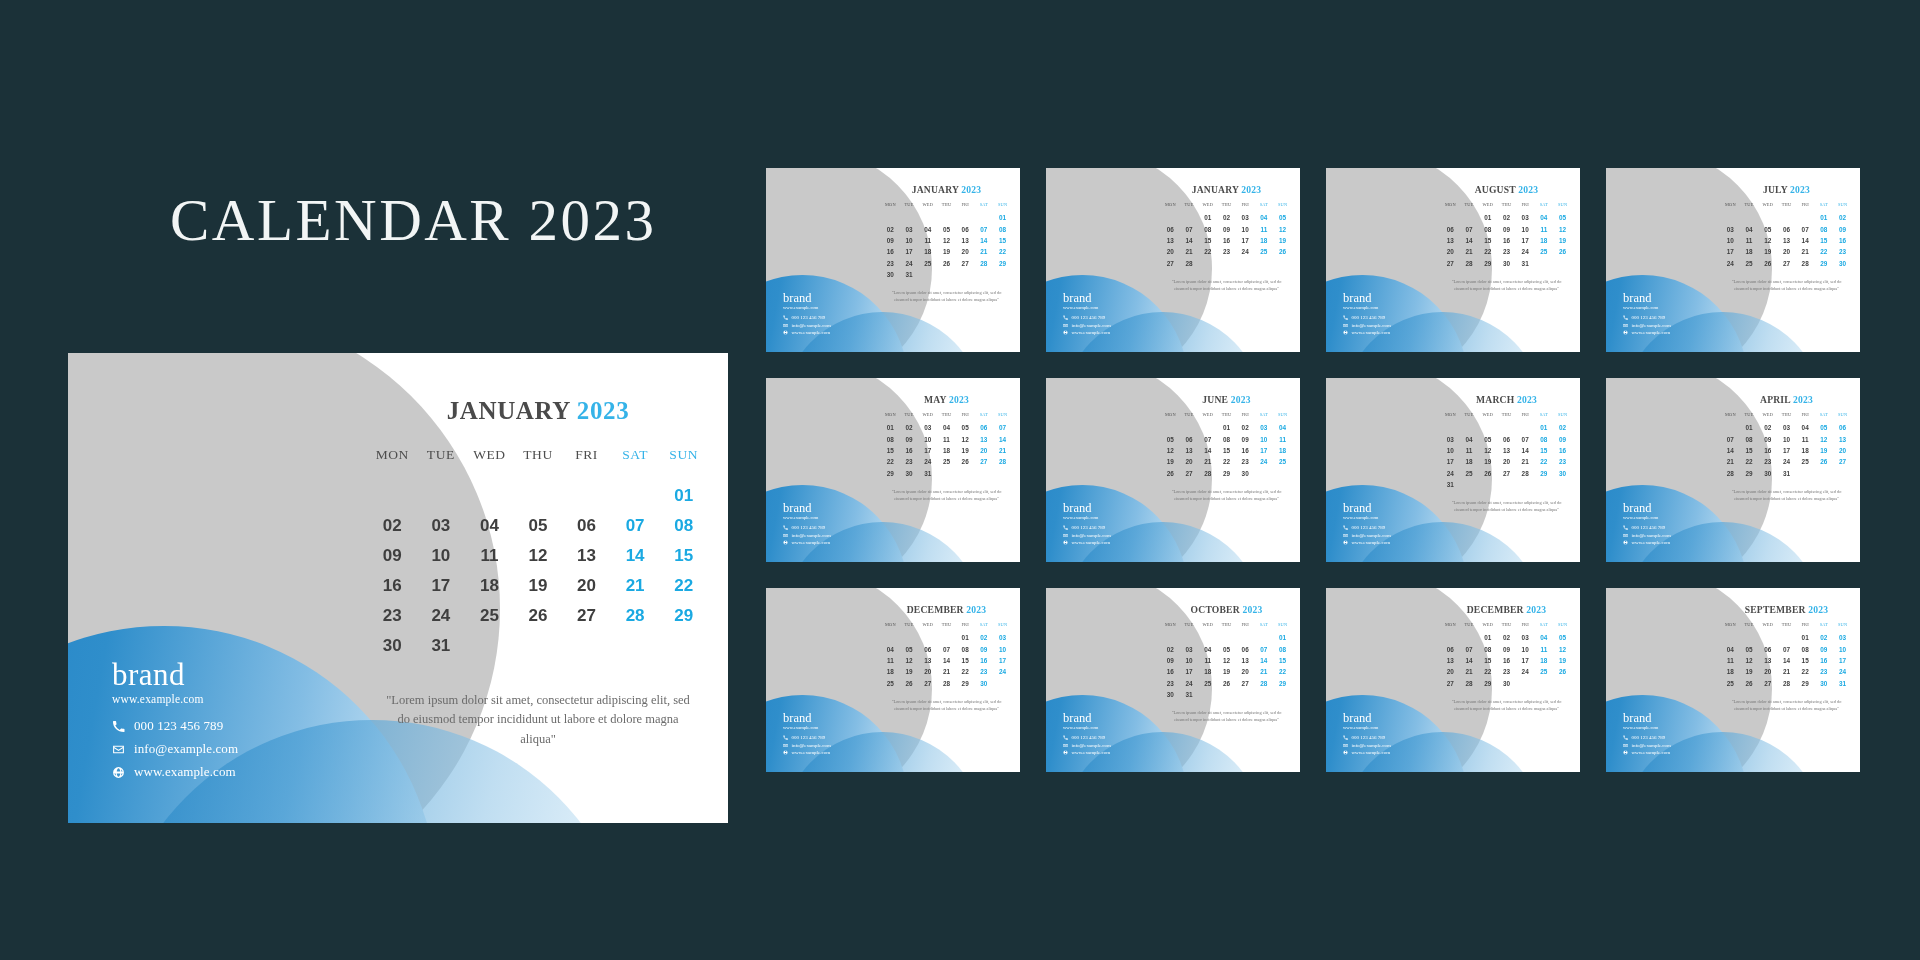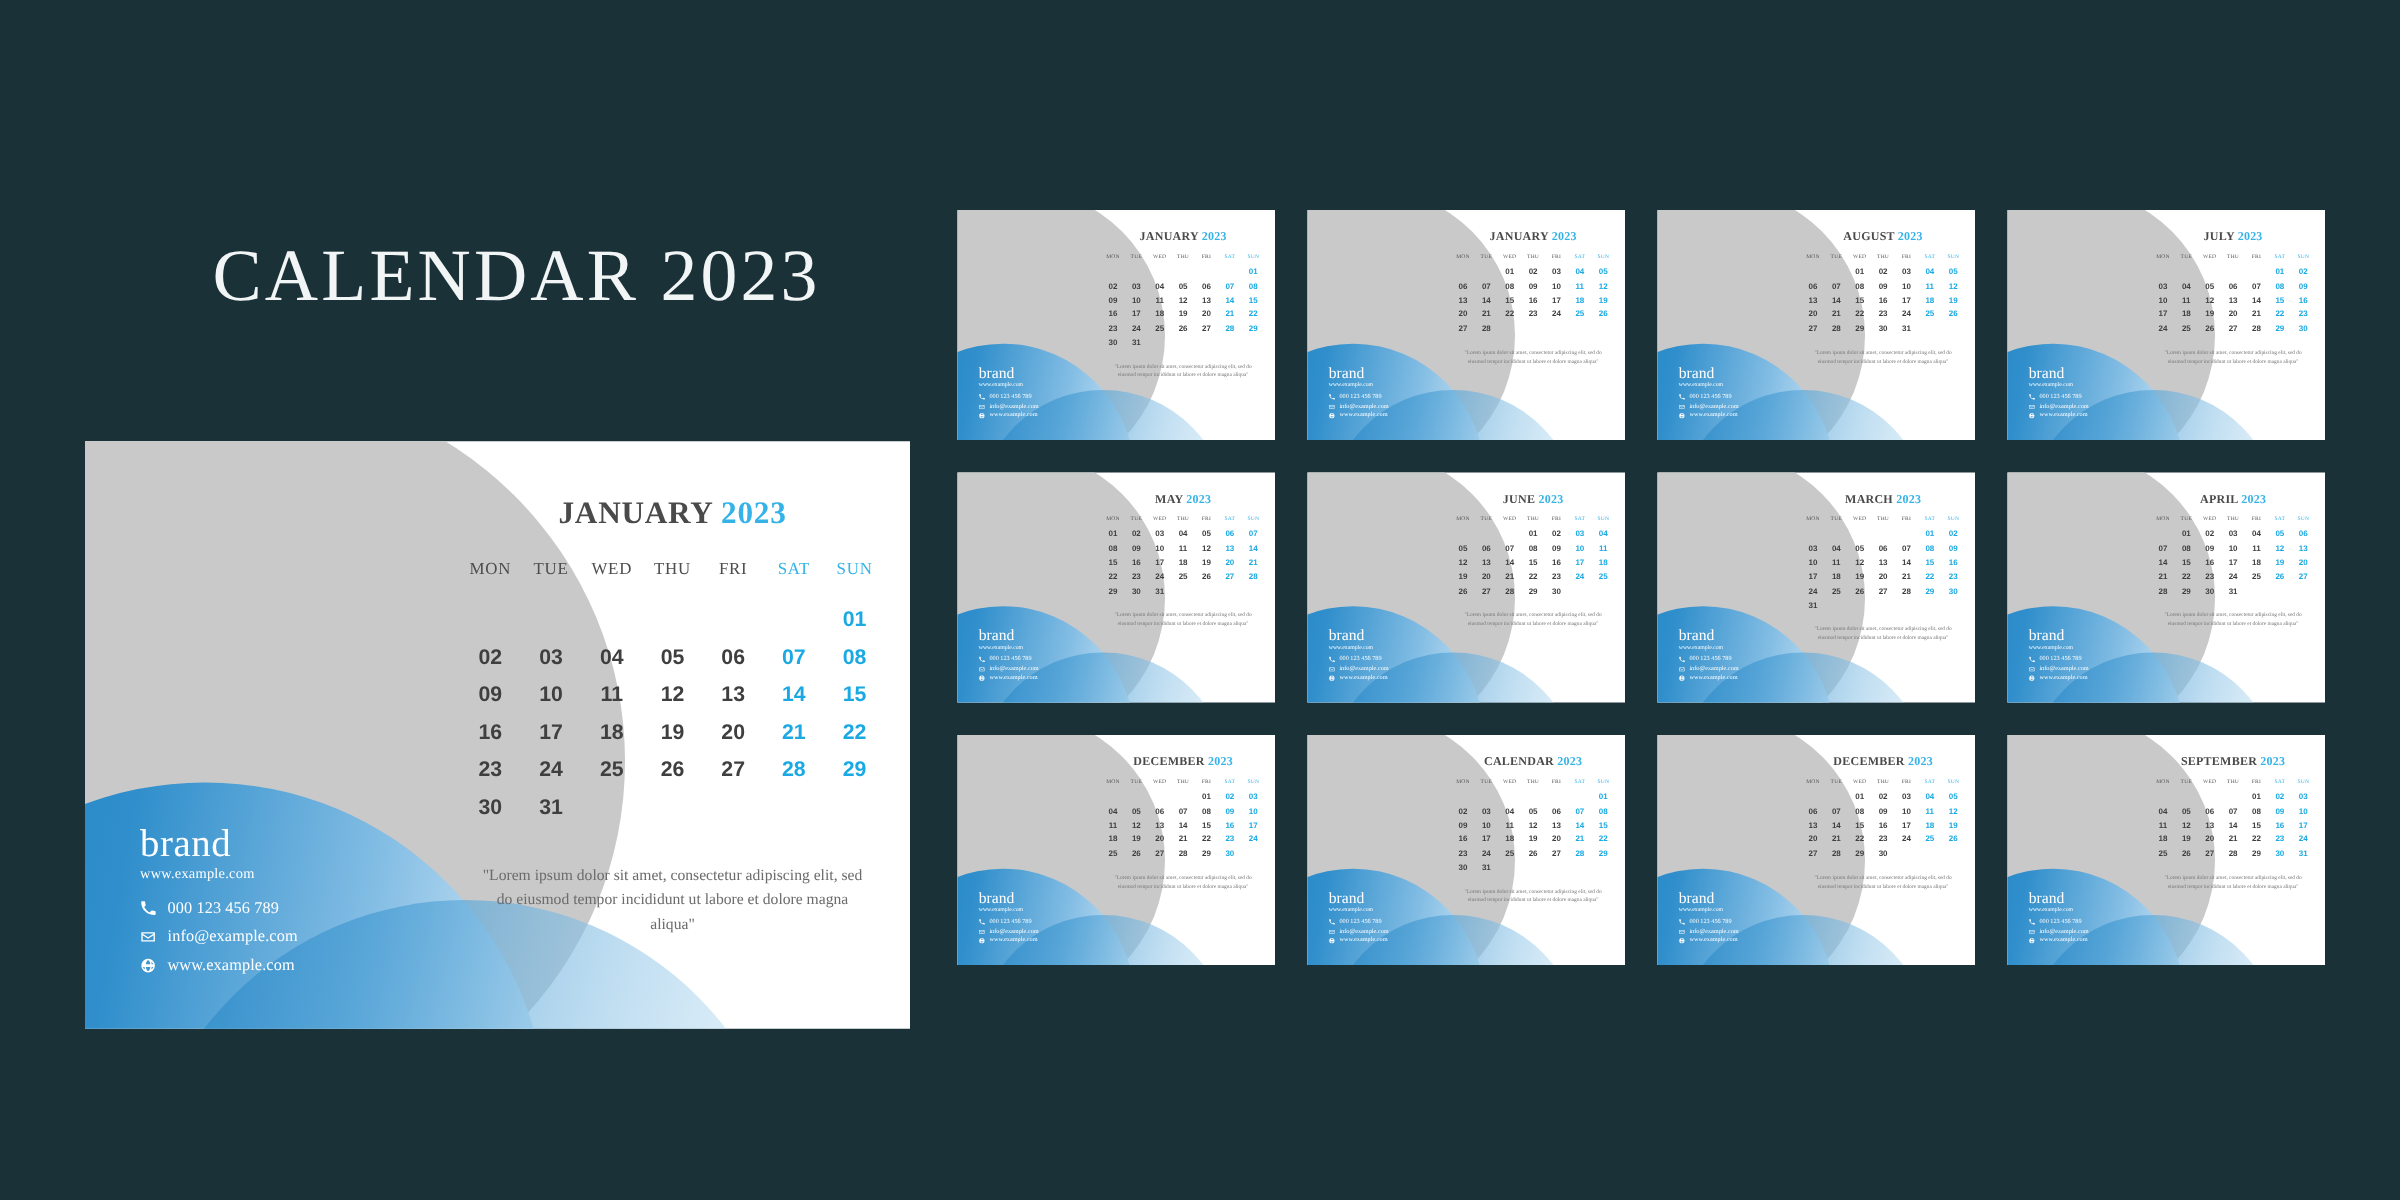--- a/index.html
+++ b/index.html
@@ -1306,21 +1306,21 @@
             <span class="t-contact-ico">
               <svg viewBox="0 0 24 24">
                 <path d="M12 2a10 10 0 100 20 10 10 0 000-20zm0 2c1.5 0 2.9 2.6 3.3 6H8.7C9.1 6.6 10.5 4 12 4zM6.7 10c.1-1.4.4-2.7.9-3.8A8.1 8.1 0 004.3 10h2.4zm-2.4 4h2.4c.1 1.4.4 2.7.9 3.8A8.1 8.1 0 014.3 14zm4.4 0h6.6c-.4 3.4-1.8 6-3.3 6s-2.9-2.6-3.3-6zm8.6 0h2.4a8.1 8.1 0 01-3.3 3.8c.5-1.1.8-2.4.9-3.8zm0-4c-.1-1.4-.4-2.7-.9-3.8a8.1 8.1 0 013.3 3.8h-2.4z"></path>
               </svg>
             </span>
             <span>www.example.com</span>
           </div>
         </div>
       </div>
       <div class="t-cal-area">
-        <div class="t-cal-title"><span>CALENDAR </span><span class="yr">2023</span></div>
+        <div class="t-cal-title"><span>OCTOBER </span><span class="yr">2023</span></div>
         <table class="t-cal-grid">
           <thead>
             <tr>
               <th>MON</th>
               <th>TUE</th>
               <th>WED</th>
               <th>THU</th>
               <th>FRI</th>
               <th class="we">SAT</th>
               <th class="we">SUN</th>

